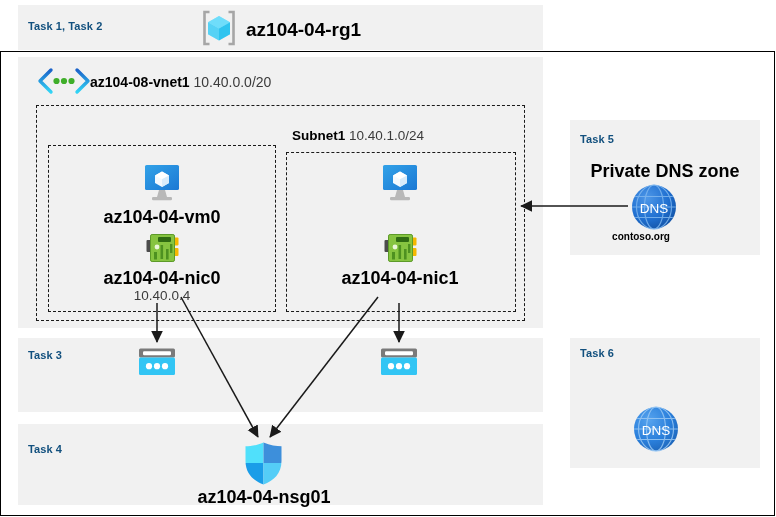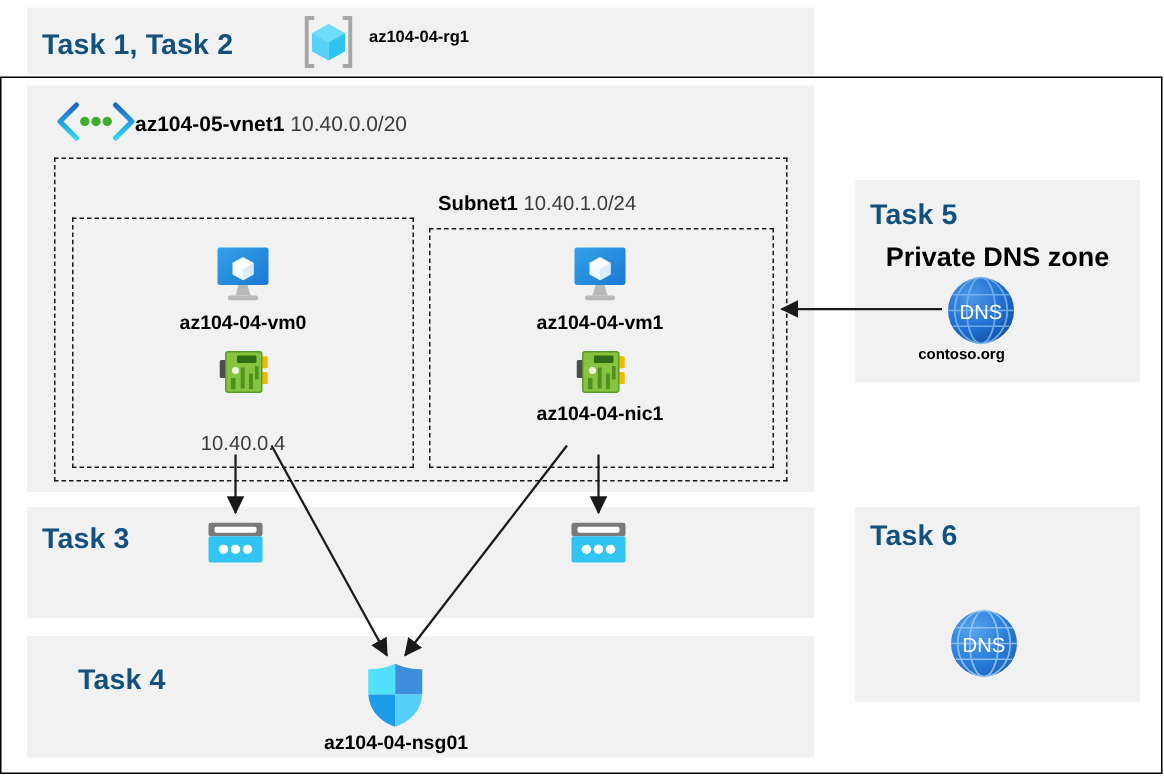--- a/index.html
+++ b/index.html
@@ -9,48 +9,48 @@
     font-family:"Liberation Sans", sans-serif;
     position:relative;
     overflow:hidden;
     -webkit-font-smoothing:antialiased;
   }
   #stage{position:absolute;left:0;top:0;width:776px;height:517px;}
 
   
   .panel{position:absolute;background:#f1f1f1;box-sizing:border-box;}
   .tasklabel{
-    position:absolute;color:#12507e;font-weight:bold;font-size:19px;
+    position:absolute;color:#12507e;font-weight:bold;font-size:11px;
     letter-spacing:.1px;white-space:nowrap;text-align:right;
   }
 
   
   .outerframe{
     position:absolute;left:0;top:51px;width:775px;height:465px;
     border:1.6px solid #000;box-sizing:border-box;background:transparent;
   }
 
   .rgtitle{
-    position:absolute;white-space:nowrap;font-size:11px;color:#000;
+    position:absolute;white-space:nowrap;font-size:19px;color:#000;
     font-weight:bold;
   }
   .vnettitle{position:absolute;white-space:nowrap;font-size:14px;color:#000;}
   .vnettitle b{font-weight:bold;}
   .vnettitle span{font-weight:normal;color:#3b3b3b;}
 
   
   .dashbox{position:absolute;border:1.7px dashed #1a1a1a;box-sizing:border-box;}
   .subnetlabel{position:absolute;white-space:nowrap;font-size:13.5px;color:#000;}
   .subnetlabel b{font-weight:bold;}
   .subnetlabel span{font-weight:normal;color:#3b3b3b;}
 
   
   .caption{
     position:absolute;text-align:center;white-space:nowrap;
-    font-size:13px;font-weight:bold;color:#000;
+    font-size:18px;font-weight:bold;color:#000;
   }
   .subcaption{
     position:absolute;text-align:center;white-space:nowrap;
     font-size:13.5px;font-weight:normal;color:#3b3b3b;
   }
   .iconwrap{position:absolute;}
 
   svg{display:block;overflow:visible;}
   .arrows{position:absolute;left:0;top:0;width:776px;height:517px;pointer-events:none;}
 </style>
@@ -90,21 +90,21 @@
       </defs>
       <path d="M15 2 L4 13 L15 24" fill="none" stroke="url(#vnetg)" stroke-width="3.4" stroke-linecap="round" stroke-linejoin="round"></path>
       <path d="M41 2 L52 13 L41 24" fill="none" stroke="url(#vnetg)" stroke-width="3.4" stroke-linecap="round" stroke-linejoin="round"></path>
       <circle cx="20.5" cy="13" r="3.1" fill="#3fae29"></circle>
       <circle cx="28" cy="13" r="3.1" fill="#3fae29"></circle>
       <circle cx="35.5" cy="13" r="3.1" fill="#3fae29"></circle>
     </svg>
   </div>
 
   <div class="vnettitle" style="left:90px;top:74px;">
-    <b>az104-05-vnet1</b>
+    <b>az104-08-vnet1</b>
     <span>10.40.0.0/20</span>
   </div>
 
   <div class="dashbox" style="left:36px;top:105px;width:489px;height:216px;"></div>
 
   <div class="dashbox" style="left:48px;top:145px;width:228px;height:167px;"></div>
 
   <div class="iconwrap" style="left:140px;top:163px;width:44px;height:40px;">
     <svg width="44" height="40" viewBox="0 0 44 40">
       <defs>
@@ -131,20 +131,21 @@
       <rect x="4.5" y="1.5" width="24" height="27" rx="1.6" fill="#86c440"></rect>
       <rect x="4.5" y="1.5" width="24" height="27" rx="1.6" fill="none" stroke="#5c9a28" stroke-width="1"></rect>
       <rect x="12" y="4" width="13" height="5" rx="1" fill="#2f6b12"></rect>
       <circle cx="11" cy="14" r="2.4" fill="#eaf7d8"></circle>
       <rect x="8" y="19" width="3" height="7.5" fill="#4e9120"></rect>
       <rect x="14.5" y="12" width="2.6" height="14" fill="#4e9120"></rect>
       <rect x="20" y="16" width="2.6" height="10.5" fill="#4e9120"></rect>
       <rect x="24" y="11" width="2.4" height="9" fill="#4e9120"></rect>
     </svg>
   </div>
+  <div class="caption" style="left:82px;top:268px;width:160px;">az104-04-nic0</div>
   <div class="subcaption" style="left:82px;top:288px;width:160px;">10.40.0.4</div>
 
   <div class="subnetlabel" style="left:292px;top:128px;">
     <b>Subnet1</b>
     <span>10.40.1.0/24</span>
   </div>
   <div class="dashbox" style="left:286px;top:152px;width:230px;height:160px;"></div>
 
   <div class="iconwrap" style="left:378px;top:163px;width:44px;height:40px;">
     <svg width="44" height="40" viewBox="0 0 44 40">
@@ -155,21 +156,20 @@
         </linearGradient>
       </defs>
       <rect x="5" y="2" width="34" height="25" rx="1.6" fill="url(#vmg1)"></rect>
       <polygon points="22,8.5 29,12.4 29,20 22,23.9 15,20 15,12.4" fill="#ffffff" opacity=".95"></polygon>
       <polygon points="22,8.5 29,12.4 22,16.3 15,12.4" fill="#ffffff"></polygon>
       <polygon points="22,16.3 29,12.4 29,20 22,23.9" fill="#d9ecfb"></polygon>
       <path d="M19 27 L25 27 L27 34 L17 34 Z" fill="#b8b8b8"></path>
       <rect x="12" y="34" width="20" height="3.2" rx="1.2" fill="#b8b8b8"></rect>
     </svg>
   </div>
-  <div class="caption" style="left:320px;top:207px;width:160px;">az104-04-vm1</div>
 
   <div class="iconwrap" style="left:384px;top:233px;width:33px;height:31px;">
     <svg width="33" height="31" viewBox="0 0 33 31">
       <rect x="0.5" y="7" width="5" height="12" rx="1" fill="#4c4c4c"></rect>
       <rect x="27.5" y="4.5" width="5" height="8" rx="1" fill="#f5b800"></rect>
       <rect x="27.5" y="15" width="5" height="8" rx="1" fill="#f5b800"></rect>
       <rect x="4.5" y="1.5" width="24" height="27" rx="1.6" fill="#86c440"></rect>
       <rect x="4.5" y="1.5" width="24" height="27" rx="1.6" fill="none" stroke="#5c9a28" stroke-width="1"></rect>
       <rect x="12" y="4" width="13" height="5" rx="1" fill="#2f6b12"></rect>
       <circle cx="11" cy="14" r="2.4" fill="#eaf7d8"></circle>
@@ -200,21 +200,21 @@
       <rect x="2" y="1.5" width="36" height="9" rx="1.5" fill="#7a7a7a"></rect>
       <rect x="6" y="4.2" width="28" height="4" rx="1.2" fill="#ffffff"></rect>
       <rect x="2" y="10.5" width="36" height="17.5" rx="1.5" fill="#32c5f4"></rect>
       <circle cx="12" cy="19.2" r="3.1" fill="#ffffff"></circle>
       <circle cx="20" cy="19.2" r="3.1" fill="#ffffff"></circle>
       <circle cx="28" cy="19.2" r="3.1" fill="#ffffff"></circle>
     </svg>
   </div>
 
   <div class="panel" style="left:18px;top:424px;width:525px;height:81px;"></div>
-  <div class="tasklabel" style="left:28px;top:443px;margin-left:24px;">Task 4</div>
+  <div class="tasklabel" style="left:28px;top:443px;">Task 4</div>
 
   <div class="iconwrap" style="left:243px;top:441px;width:41px;height:45px;">
     <svg width="41" height="45" viewBox="0 0 41 45">
       <defs>
         <clipPath id="shclip">
           <path d="M20.5 1.5 C27 4.4 33.5 5.2 38.5 5.2 L38.5 20 C38.5 32.5 30.5 40 20.5 43.5
                    C10.5 40 2.5 32.5 2.5 20 L2.5 5.2 C7.5 5.2 14 4.4 20.5 1.5 Z"></path>
         </clipPath>
       </defs>
       <g clip-path="url(#shclip)">

